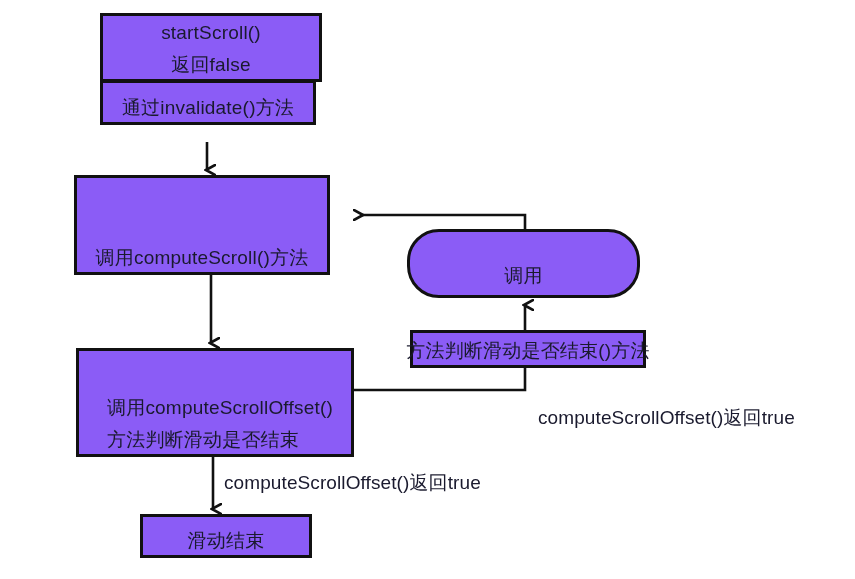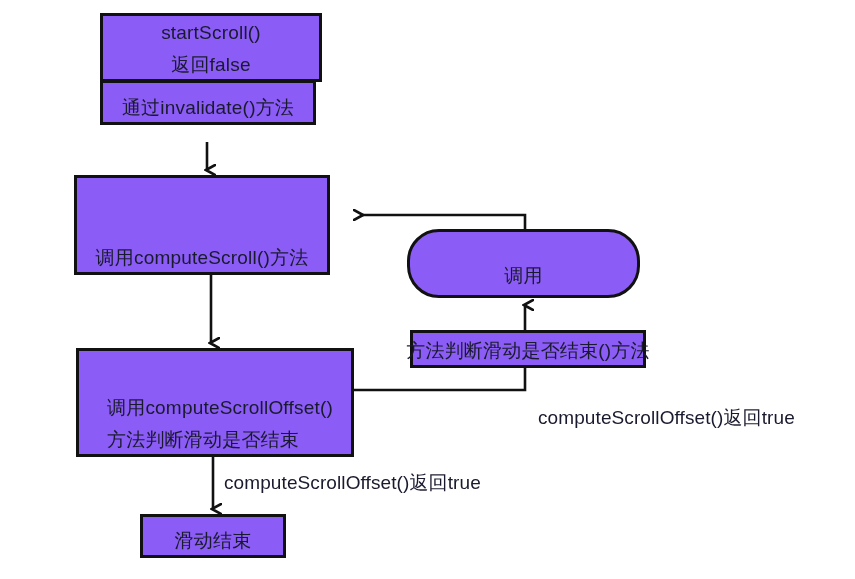--- a/index.html
+++ b/index.html
@@ -38,21 +38,21 @@
     display: block;
     white-space: nowrap;
   }
   .node.two-line .line1 { margin-bottom: 5px; }
 
   
   #node-start-scroll      { left: 100px; top: 13px;  width: 222px; height: 69px; }
   #node-invalidate        { left: 100px; top: 80px;  width: 216px; height: 45px; }
   #node-compute-scroll    { left: 74px;  top: 175px; width: 256px; height: 100px; }
   #node-compute-offset    { left: 76px;  top: 348px; width: 278px; height: 109px; }
-  #node-end               { left: 140px; top: 514px; width: 146px; height: 44px; }
+  #node-end               { left: 140px; top: 514px; width: 172px; height: 44px; }
   #node-post-invalidate   { left: 407px; top: 229px; width: 233px; height: 69px; border-radius: 32px; }
   #node-scroll-to         { left: 410px; top: 330px; width: 236px; height: 38px; }
 
   #node-compute-offset { align-items: flex-start; padding-left: 28px; text-align: left; }
   #node-compute-offset .line1, #node-compute-offset .line2 { text-align: left; }
 
   .edge-label {
     position: absolute;
     font-size: 19px;
     color: #1a1a2e;

